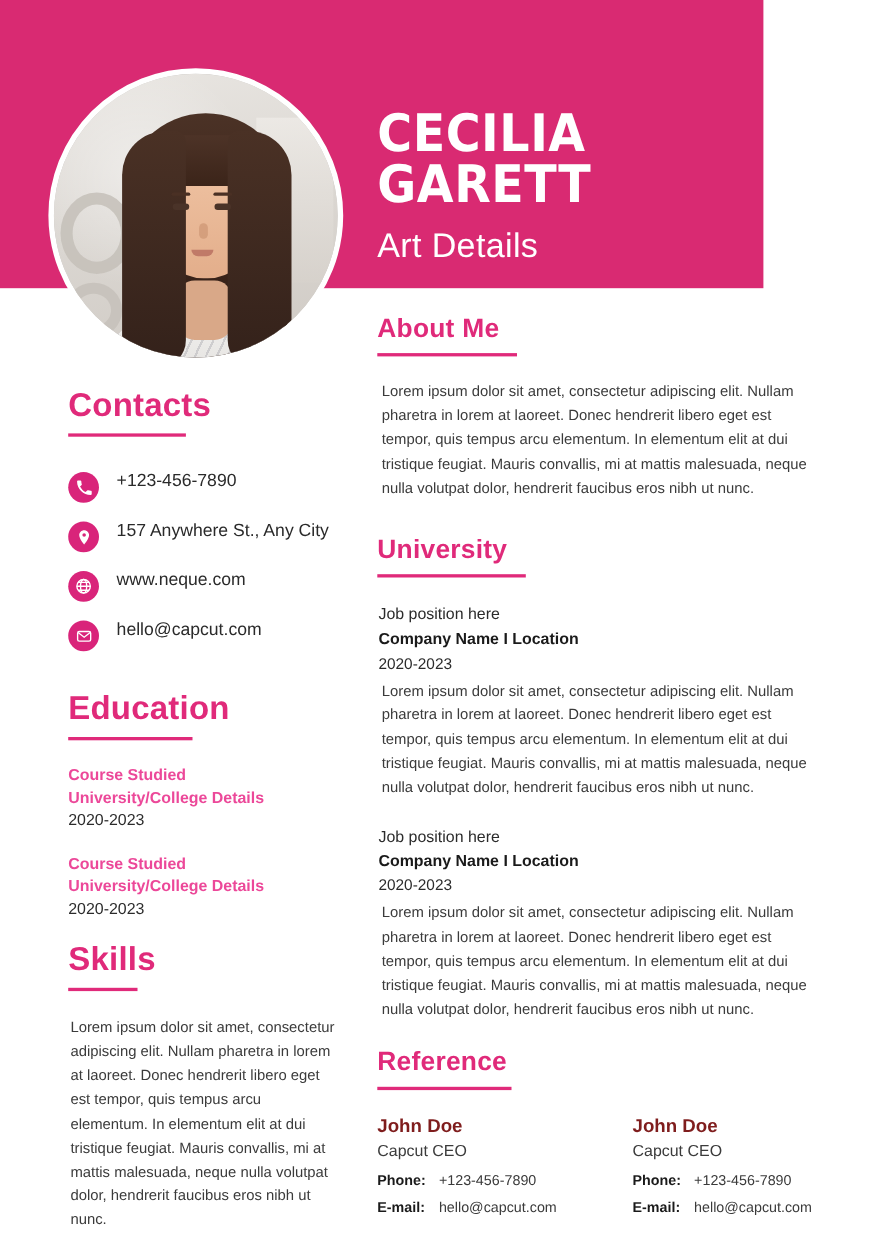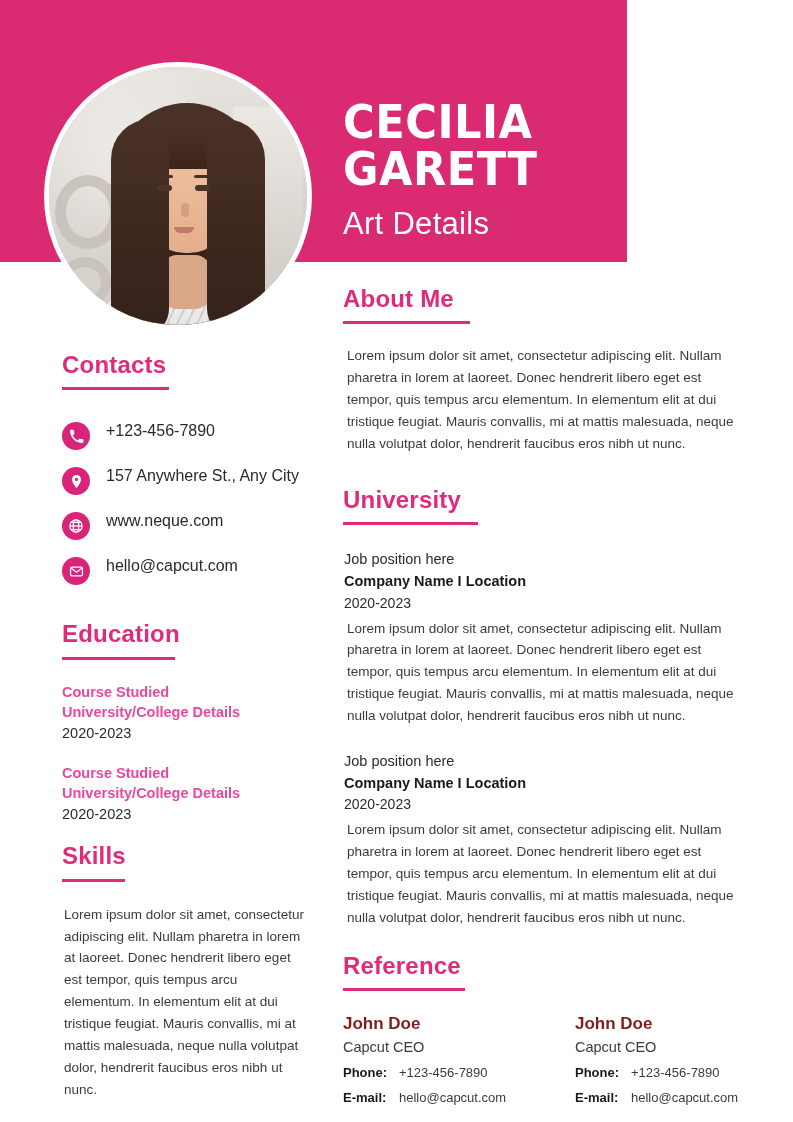--- a/index.html
+++ b/index.html
@@ -14,21 +14,21 @@
     width: 793px;
     height: 1122px;
     background: #ffffff;
     overflow: hidden;
   }
 
   
   .header {
     position: absolute;
     top: 0; left: 0;
-    width: 627px;
+    width: 694px;
     height: 262px;
     background: #d92a72;
   }
   .header-text {
     position: absolute;
     left: 343px;
     top: 98px;
   }
   .name {
     font-family: "DejaVu Sans", sans-serif;
@@ -172,21 +172,21 @@
     position: absolute;
     left: 343px;
     top: 286px;
     width: 406px;
   }
 
   
   .sec-title {
     color: #e02a7a;
     font-weight: 700;
-    font-size: 24px;
+    font-size: 30px;
     letter-spacing: .2px;
     line-height: 1.1;
   }
   .sec-title.right { font-size: 24px; }
   .rule {
     height: 3px;
     background: #e02a7a;
     margin-top: 9px;
     margin-bottom: 2px;
   }

